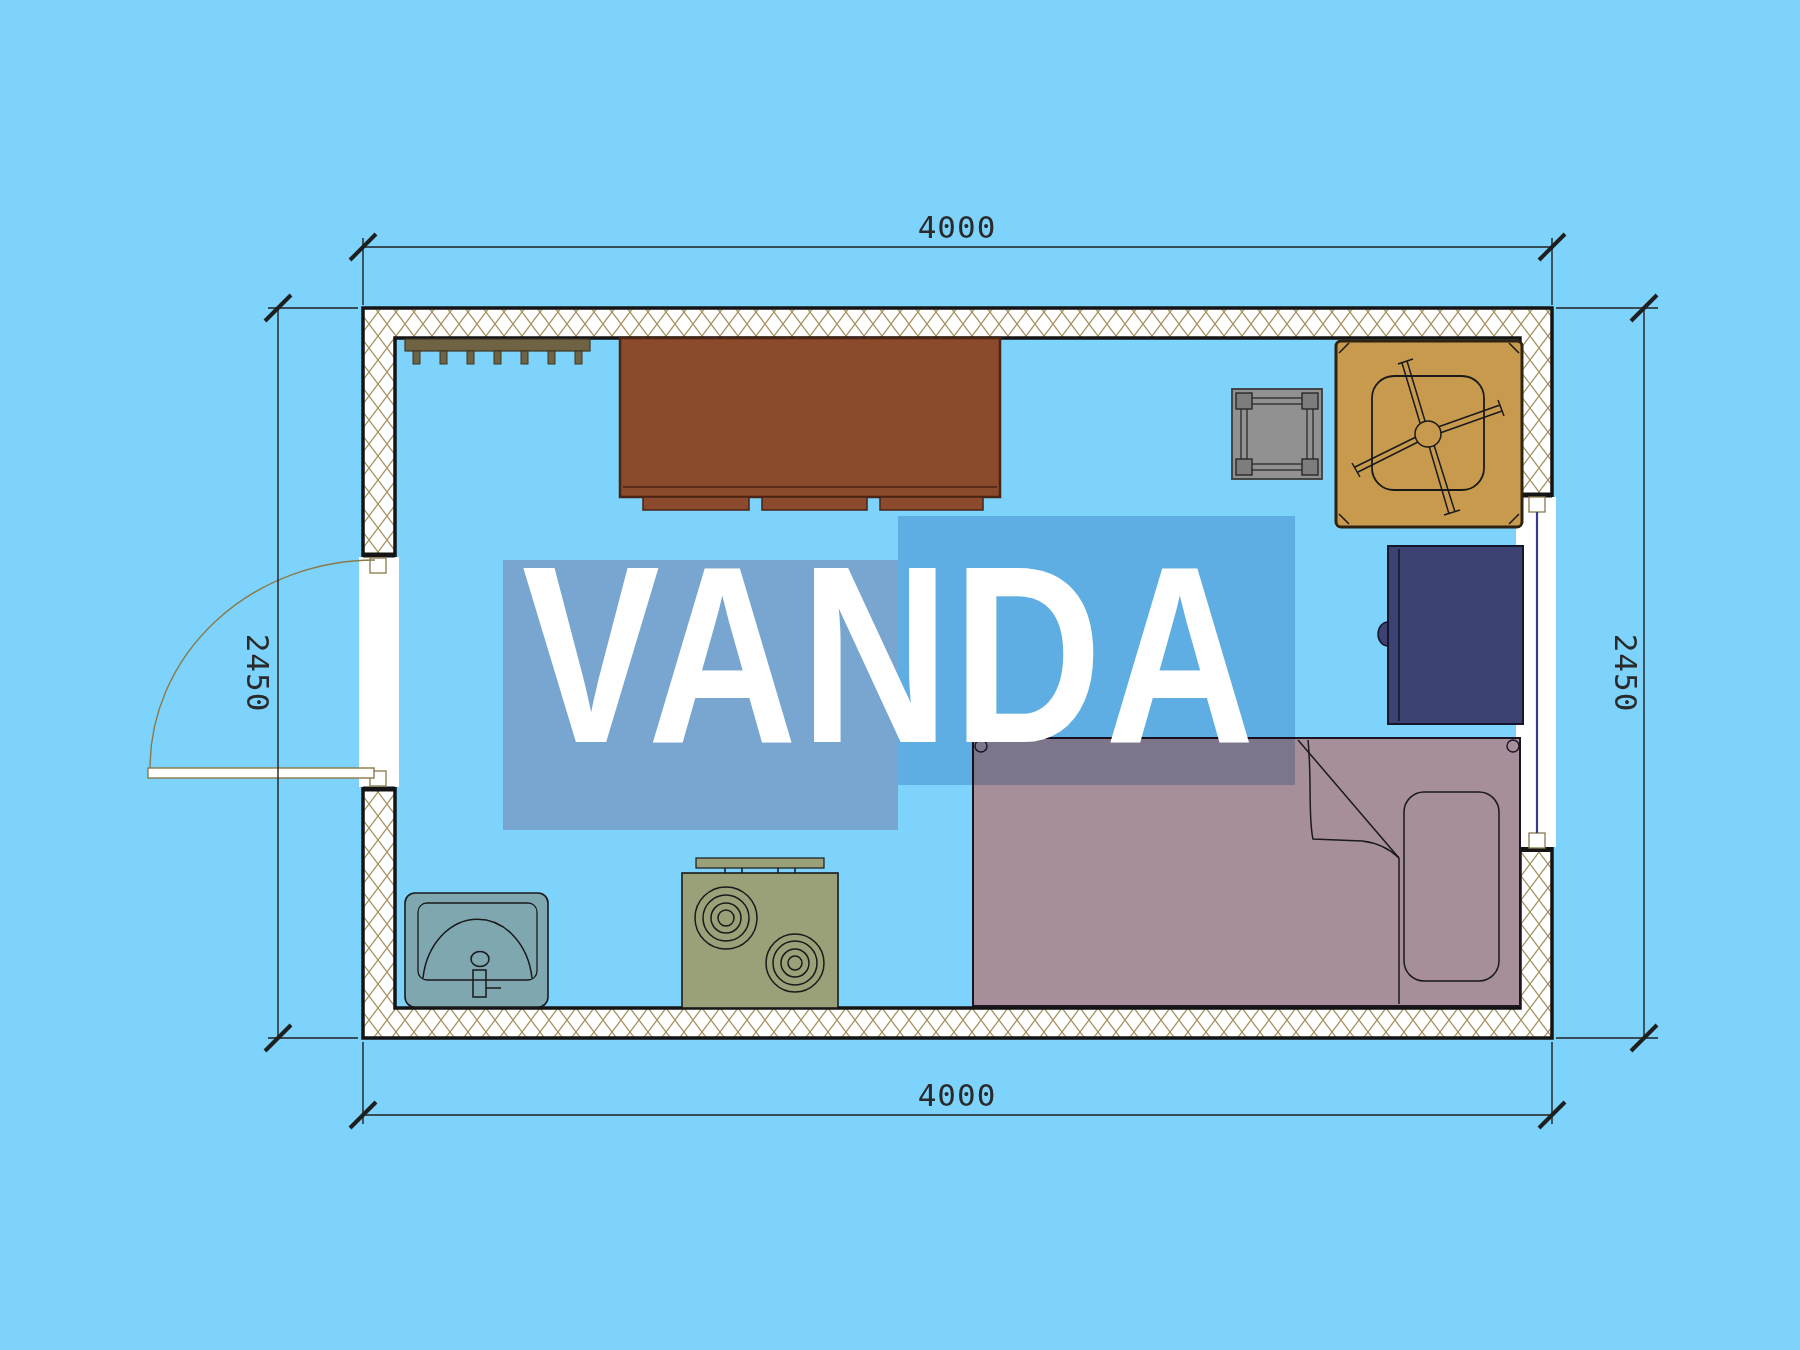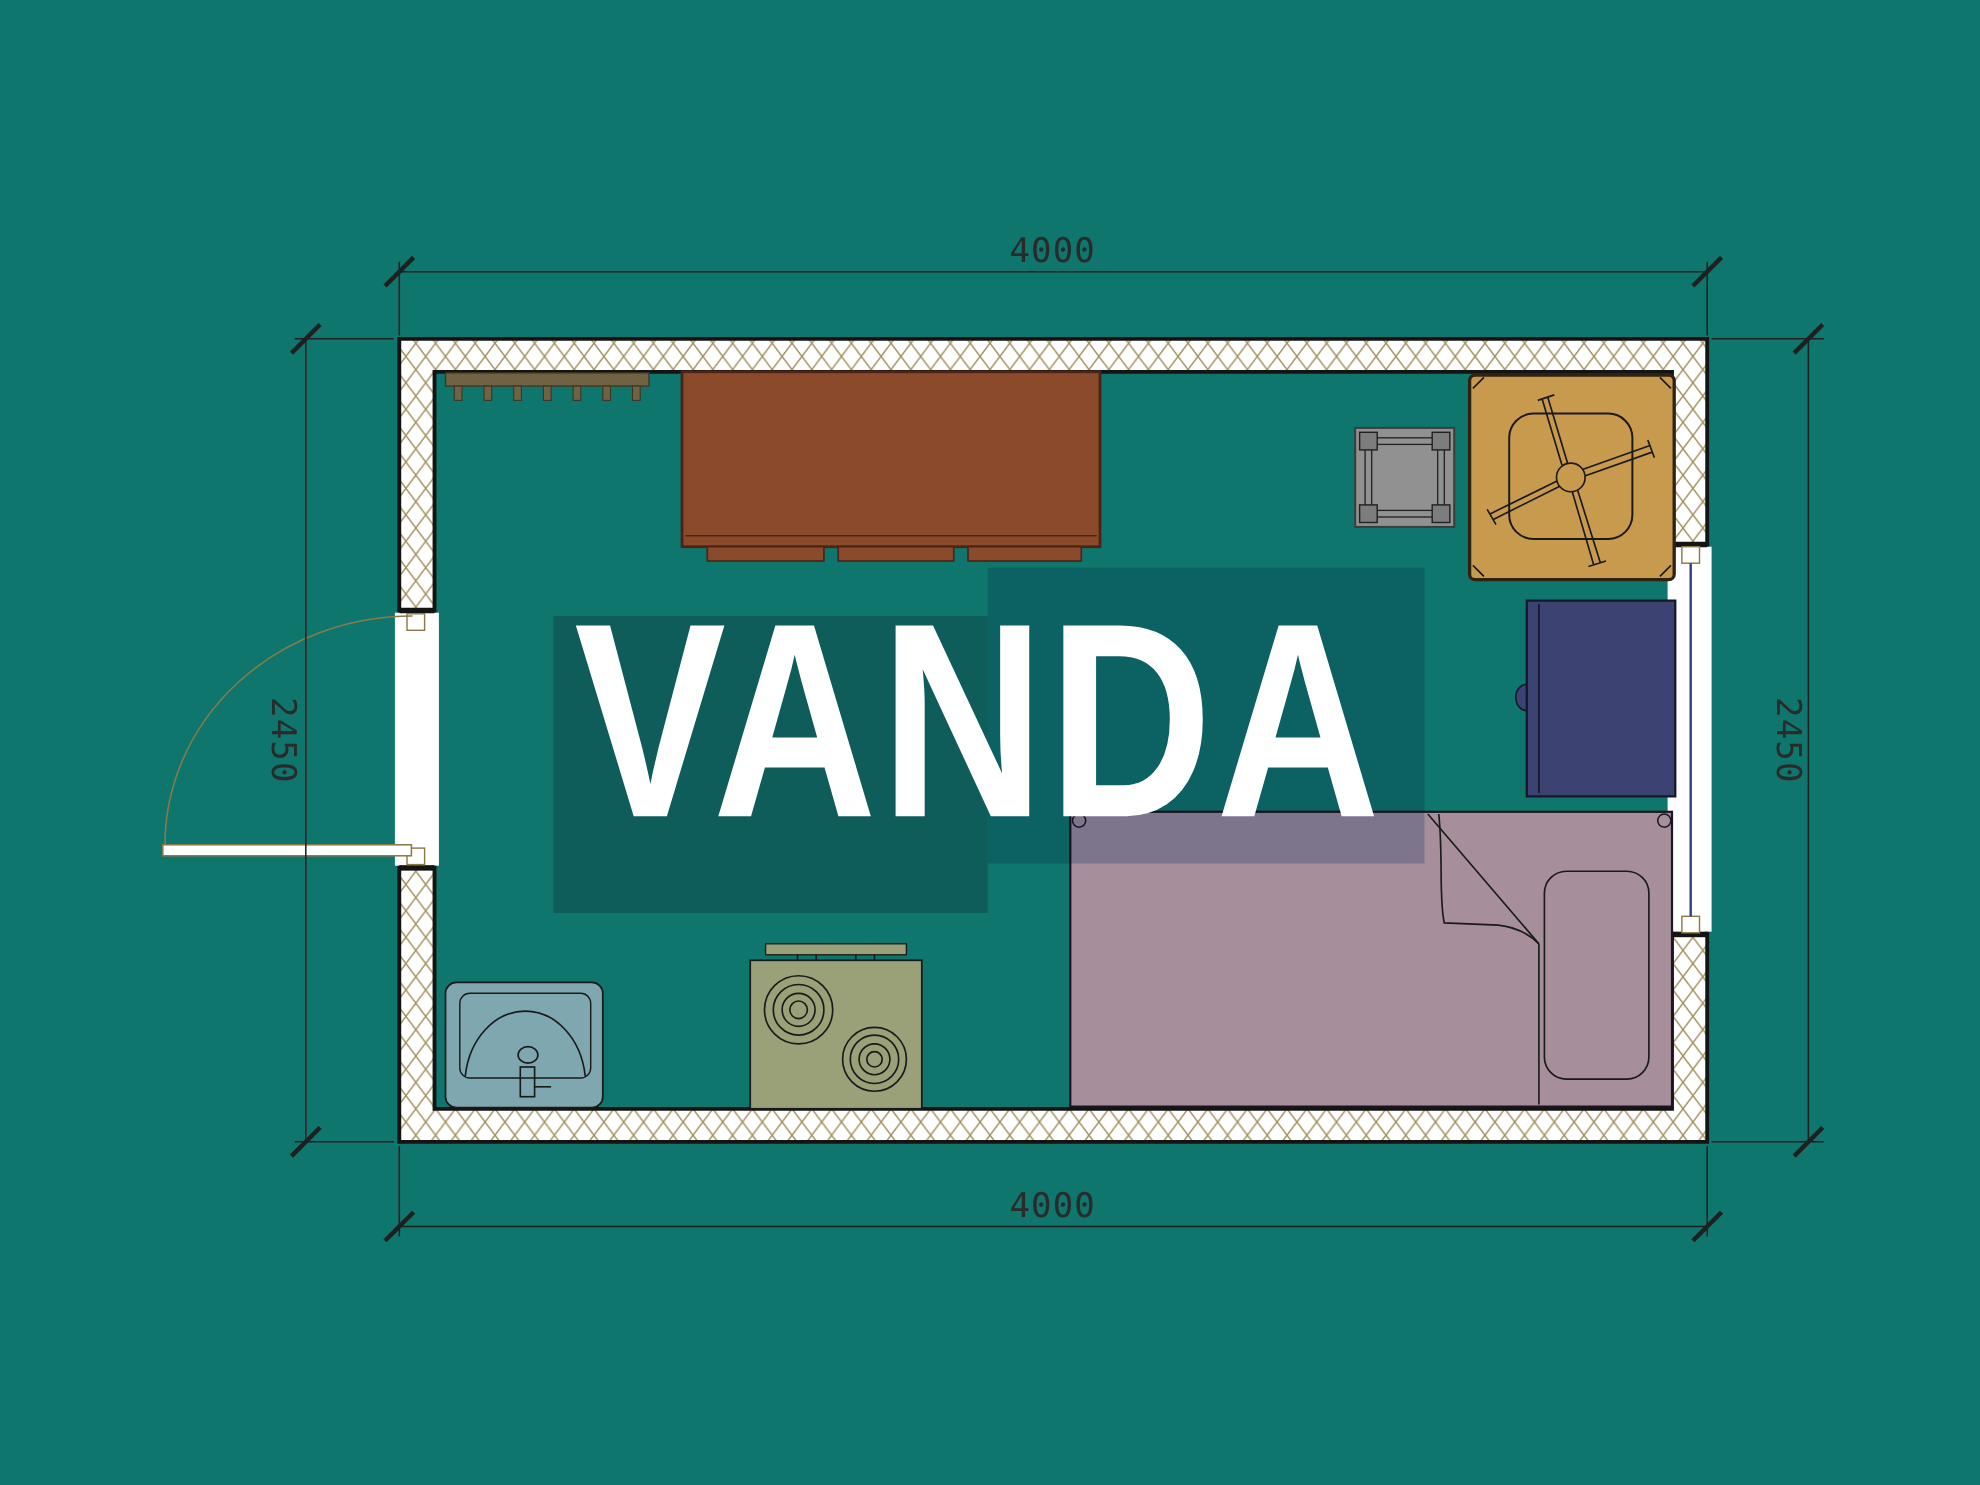--- a/index.html
+++ b/index.html
@@ -1,17 +1,17 @@
 <!DOCTYPE html>
 <html><head>
 <meta charset="utf-8">
 <style>
   html,body{margin:0;padding:0;background:#ffffff;}
   .stage{
-    position:relative;width:1800px;height:1350px;background:#0f766e;overflow:hidden;
+    position:relative;width:1800px;height:1350px;background:#7dd3fc;overflow:hidden;
     font-family:"Liberation Sans",sans-serif;
   }
   svg{display:block;}
   .dim-text{
     font-family:"DejaVu Sans Mono",monospace;
     font-size:31px;fill:#2a2a2a;letter-spacing:1px;
   }
   .wm-text{
     font-family:"Liberation Sans",sans-serif;
     font-weight:bold;font-size:252px;letter-spacing:4px;

